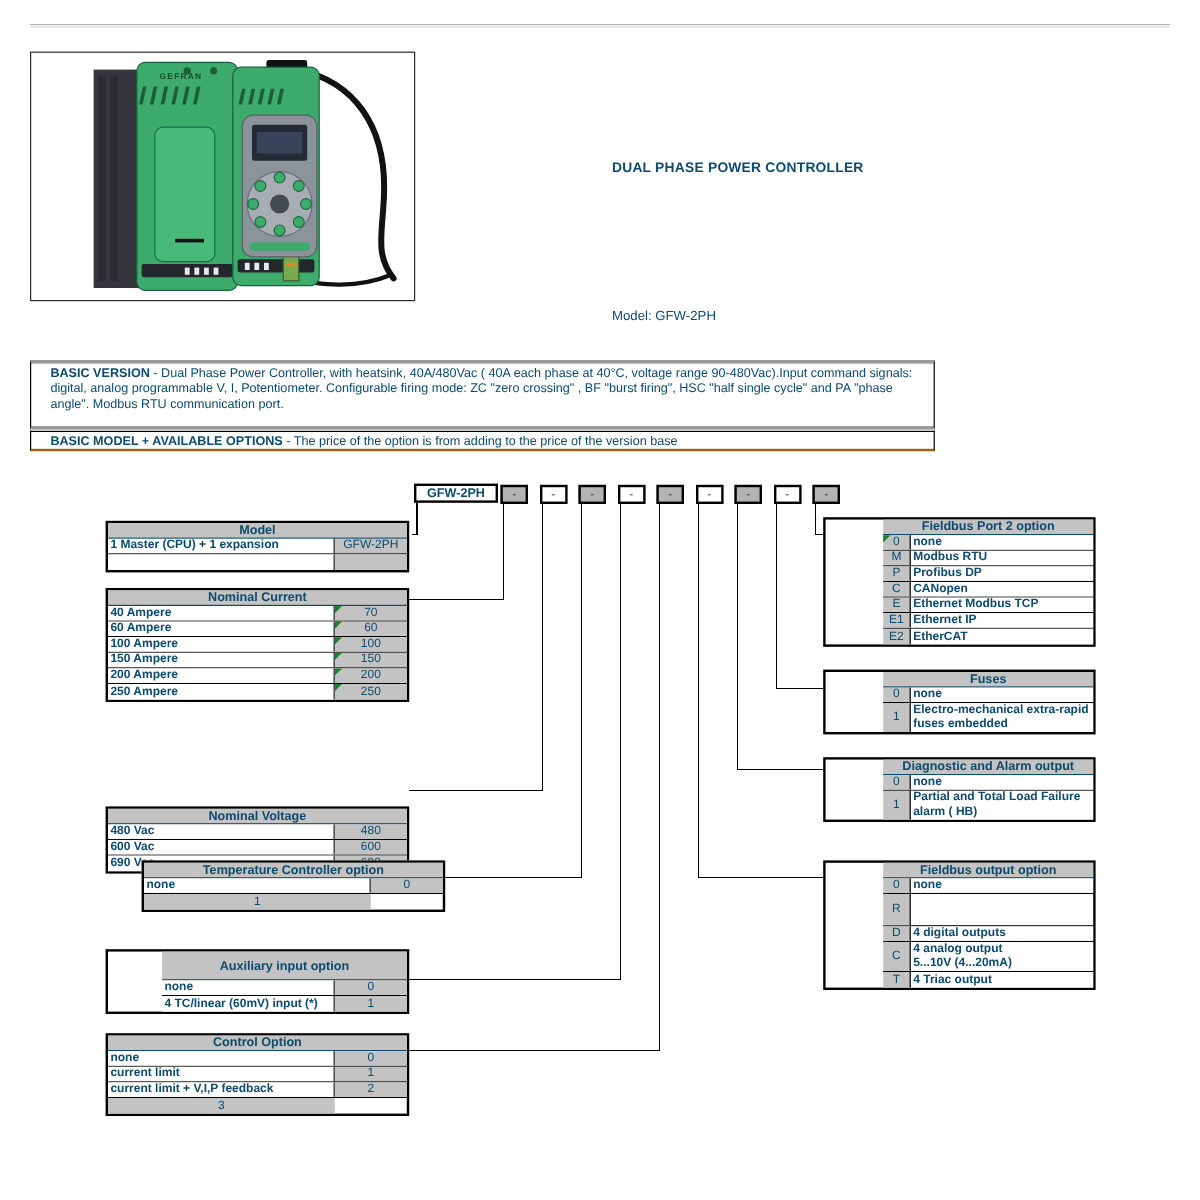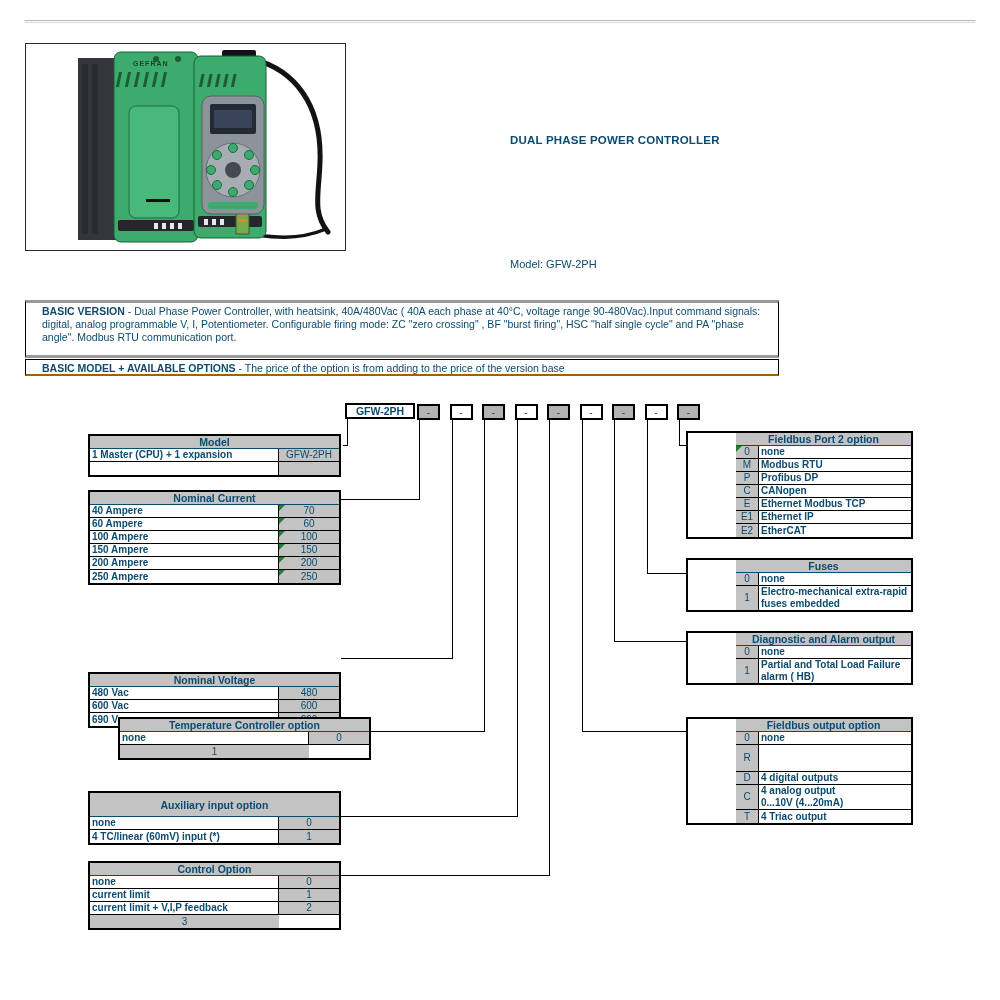--- a/index.html
+++ b/index.html
@@ -55,21 +55,21 @@
   .otable.right { width:227px;padding-left:48px; }
   .otable.right .trow { grid-template-columns:23px 1fr; }
   .otable.right .val { border-right:1px solid #000; }
   .marker::before { content:""; position:absolute; left:0; top:0; width:0; height:0;
     border-top:6px solid var(--marker-green,#1e7e34); border-right:6px solid transparent; }
 
   .t-model        { left:88px; top:434px; }
   .t-nominal_current { left:88px; top:490px; }
   .t-nominal_voltage { left:88px; top:644px;margin-top:28px; }
   .t-temp_controller { left:88px; top:717px;margin-left:30px; }
-  .t-aux_input    { left:88px; top:791px; }
+  .t-aux_input    { left:88px; top:791px;padding-left:45px; }
   .t-aux_input .thead { min-height:24px; }
   .t-control_option { left:88px; top:861px; }
   .t-fieldbus     { left:686px; top:431px; }
   .t-fuses        { left:686px; top:558px; }
   .t-diagnostic   { left:686px; top:631px; }
   .t-aux_output   { left:686px; top:717px; }
   .t-aux_output .trow:nth-child(3) { min-height:27px; }
 </style>
 </head>
 <body>
@@ -345,21 +345,21 @@
       <div class="trow">
         <div class="cell val">R</div>
       </div>
       <div class="trow">
         <div class="cell val">D</div>
         <div class="cell lab">4 digital outputs</div>
       </div>
       <div class="trow">
         <div class="cell val">C</div>
         <div class="cell lab">4 analog output
-0...10V (4...20mA)</div>
+5...10V (4...20mA)</div>
       </div>
       <div class="trow">
         <div class="cell val">T</div>
         <div class="cell lab">4 Triac output</div>
       </div>
     </div>
 
 </div>
 
 </body></html>

